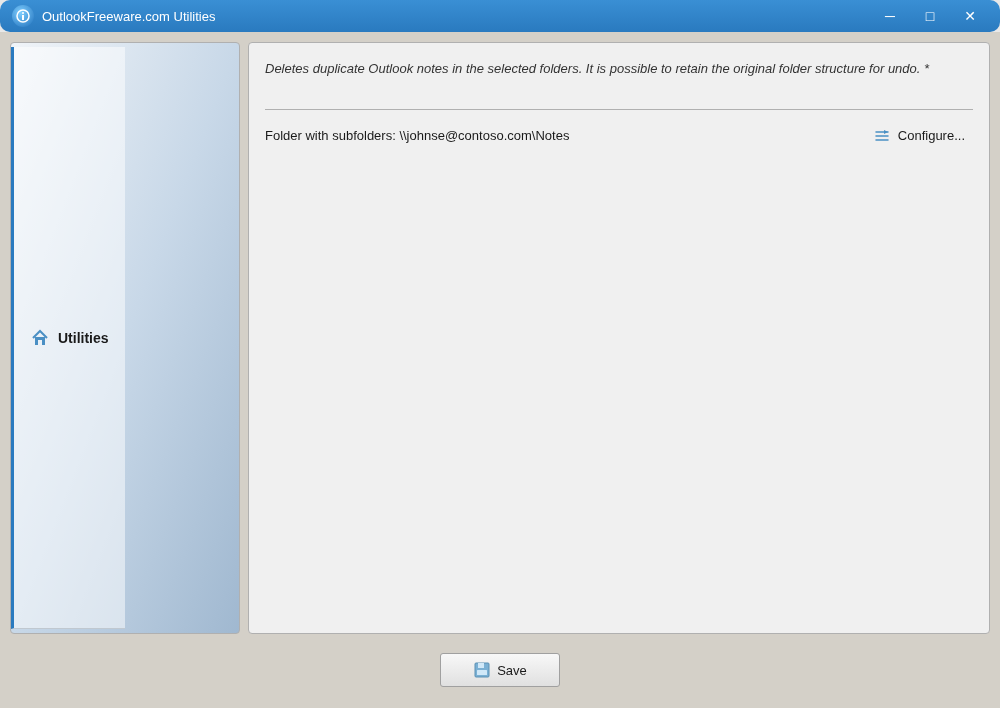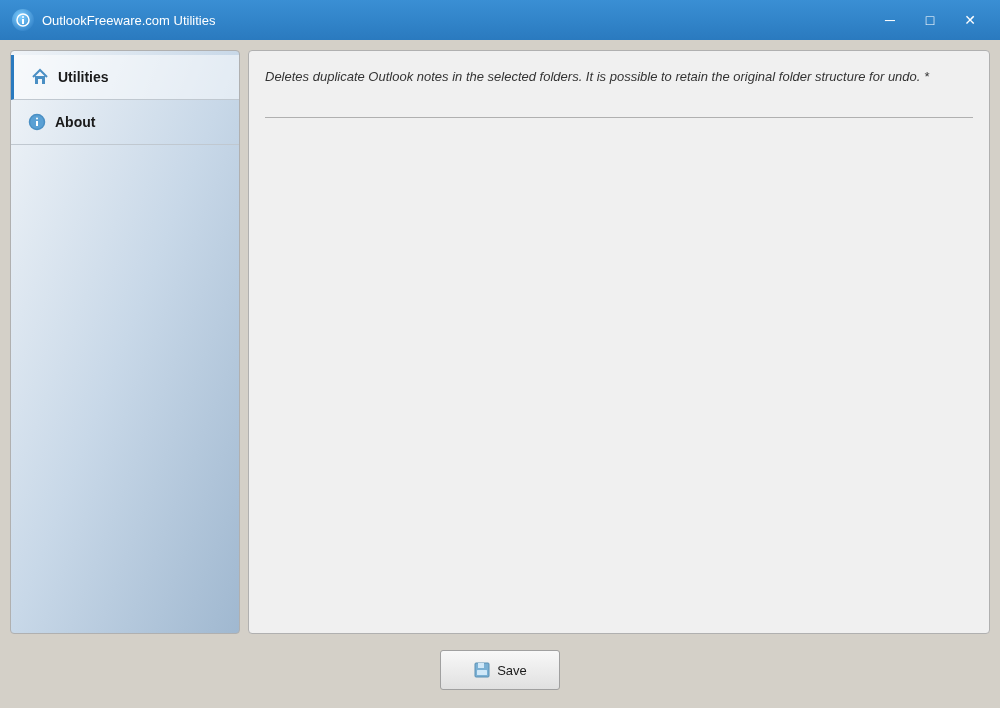--- a/index.html
+++ b/index.html
@@ -11,26 +11,27 @@
       font-family: 'Segoe UI', Tahoma, sans-serif;
       font-size: 13px;
       overflow: hidden;
       display: flex;
       flex-direction: column;
     }
 
     
     .title-bar {
       background: linear-gradient(to bottom, #3a8fd4, #2a7abf);
-      height: 40px;
+      height: 32px;
       display: flex;
       align-items: center;
       padding: 0 12px;
       color: white;
       user-select: none;
+      border-radius: 10px;
     }
 
     .title-bar-icon {
       width: 22px;
       height: 22px;
       margin-right: 8px;
       background: radial-gradient(circle at 40% 35%, #80cfff, #1e6fbb);
       border-radius: 50%;
       display: flex;
       align-items: center;
@@ -108,21 +109,21 @@
     }
 
     
     .sidebar {
       width: 230px;
       background: linear-gradient(to bottom right, #f0f4f8, #c8d8e8, #a0b8d0);
       border: 1px solid #b0b0b0;
       border-radius: 4px;
       padding: 4px 0;
       display: flex;
-      flex-direction: column;
+      flex-direction: row;
     }
 
     .sidebar-item {
       display: flex;
       align-items: center;
       padding: 12px 16px;
       cursor: pointer;
       font-size: 14px;
       font-weight: bold;
       color: #1a1a1a;
@@ -252,21 +253,21 @@
       height: 56px;
       display: flex;
       align-items: center;
       justify-content: center;
       gap: 16px;
       position: relative;
       z-index: 1;
     }
 
     .bottom-btn {
-      height: 40px;
+      height: 34px;
       min-width: 120px;
       padding: 0 20px;
       background: linear-gradient(to bottom, #f8f8f8, #e0e0e0);
       border: 1px solid #a0a0a0;
       border-radius: 3px;
       cursor: pointer;
       display: flex;
       align-items: center;
       justify-content: center;
       gap: 6px;
@@ -315,37 +316,41 @@
     <div class="sidebar">
       <div class="sidebar-item">
         <div class="sidebar-icon">
           <svg width="18" height="18" viewBox="0 0 18 18" fill="none">
             <path d="M2 9 L9 2 L16 9" stroke="#4a8fc4" stroke-width="2" fill="none"></path>
             <path d="M4 8 L4 16 L7 16 L7 11 L11 11 L11 16 L14 16 L14 8" fill="#4a8fc4"></path>
           </svg>
         </div>
         <span>Utilities</span>
       </div>
-      <div class="sidebar-item">
-        <div class="sidebar-icon">
-          <svg width="18" height="18" viewBox="0 0 18 18" fill="none">
-            <circle cx="9" cy="9" r="7.5" stroke="#4a8fc4" stroke-width="1.5" fill="#5aa0d4"></circle>
-            <circle cx="9" cy="5.5" r="1" fill="white"></circle>
-            <rect x="8" y="8" width="2" height="5" fill="white"></rect>
-          </svg>
-        </div>
-        <span>About</span>
-      </div>
     </div>
 
     <div class="right-panel">
 
       <div class="panel-body">
         <p class="description-text">Deletes duplicate Outlook notes in the selected folders. It is possible to retain the original folder structure for undo. *</p>
         <hr class="separator">
+        <div class="folder-row">
+          <span class="folder-label">Folder with subfolders: \\johnse@contoso.com\Notes</span>
+          <button class="configure-btn">
+            <div class="configure-icon">
+              <svg width="20" height="20" viewBox="0 0 20 20" fill="none">
+                <path d="M4 6 L16 6" stroke="#4a90c4" stroke-width="1.5" fill="none" stroke-linecap="round"></path>
+                <path d="M4 10 L16 10" stroke="#4a90c4" stroke-width="1.5" fill="none" stroke-linecap="round"></path>
+                <path d="M4 14 L16 14" stroke="#4a90c4" stroke-width="1.5" fill="none" stroke-linecap="round"></path>
+                <polygon points="12,4 16,6 12,8" fill="#4a90c4"></polygon>
+              </svg>
+            </div>
+            <span>Configure...</span>
+          </button>
+        </div>
       </div>
     </div>
 
   </div>
 
   <div class="bottom-bar">
     <button class="bottom-btn">
       <div class="btn-icon">
         <svg width="18" height="18" viewBox="0 0 18 18" fill="none">
           <rect x="2" y="2" width="14" height="14" rx="1" fill="#7ab0d4" stroke="#5a90b4" stroke-width="1"></rect>

